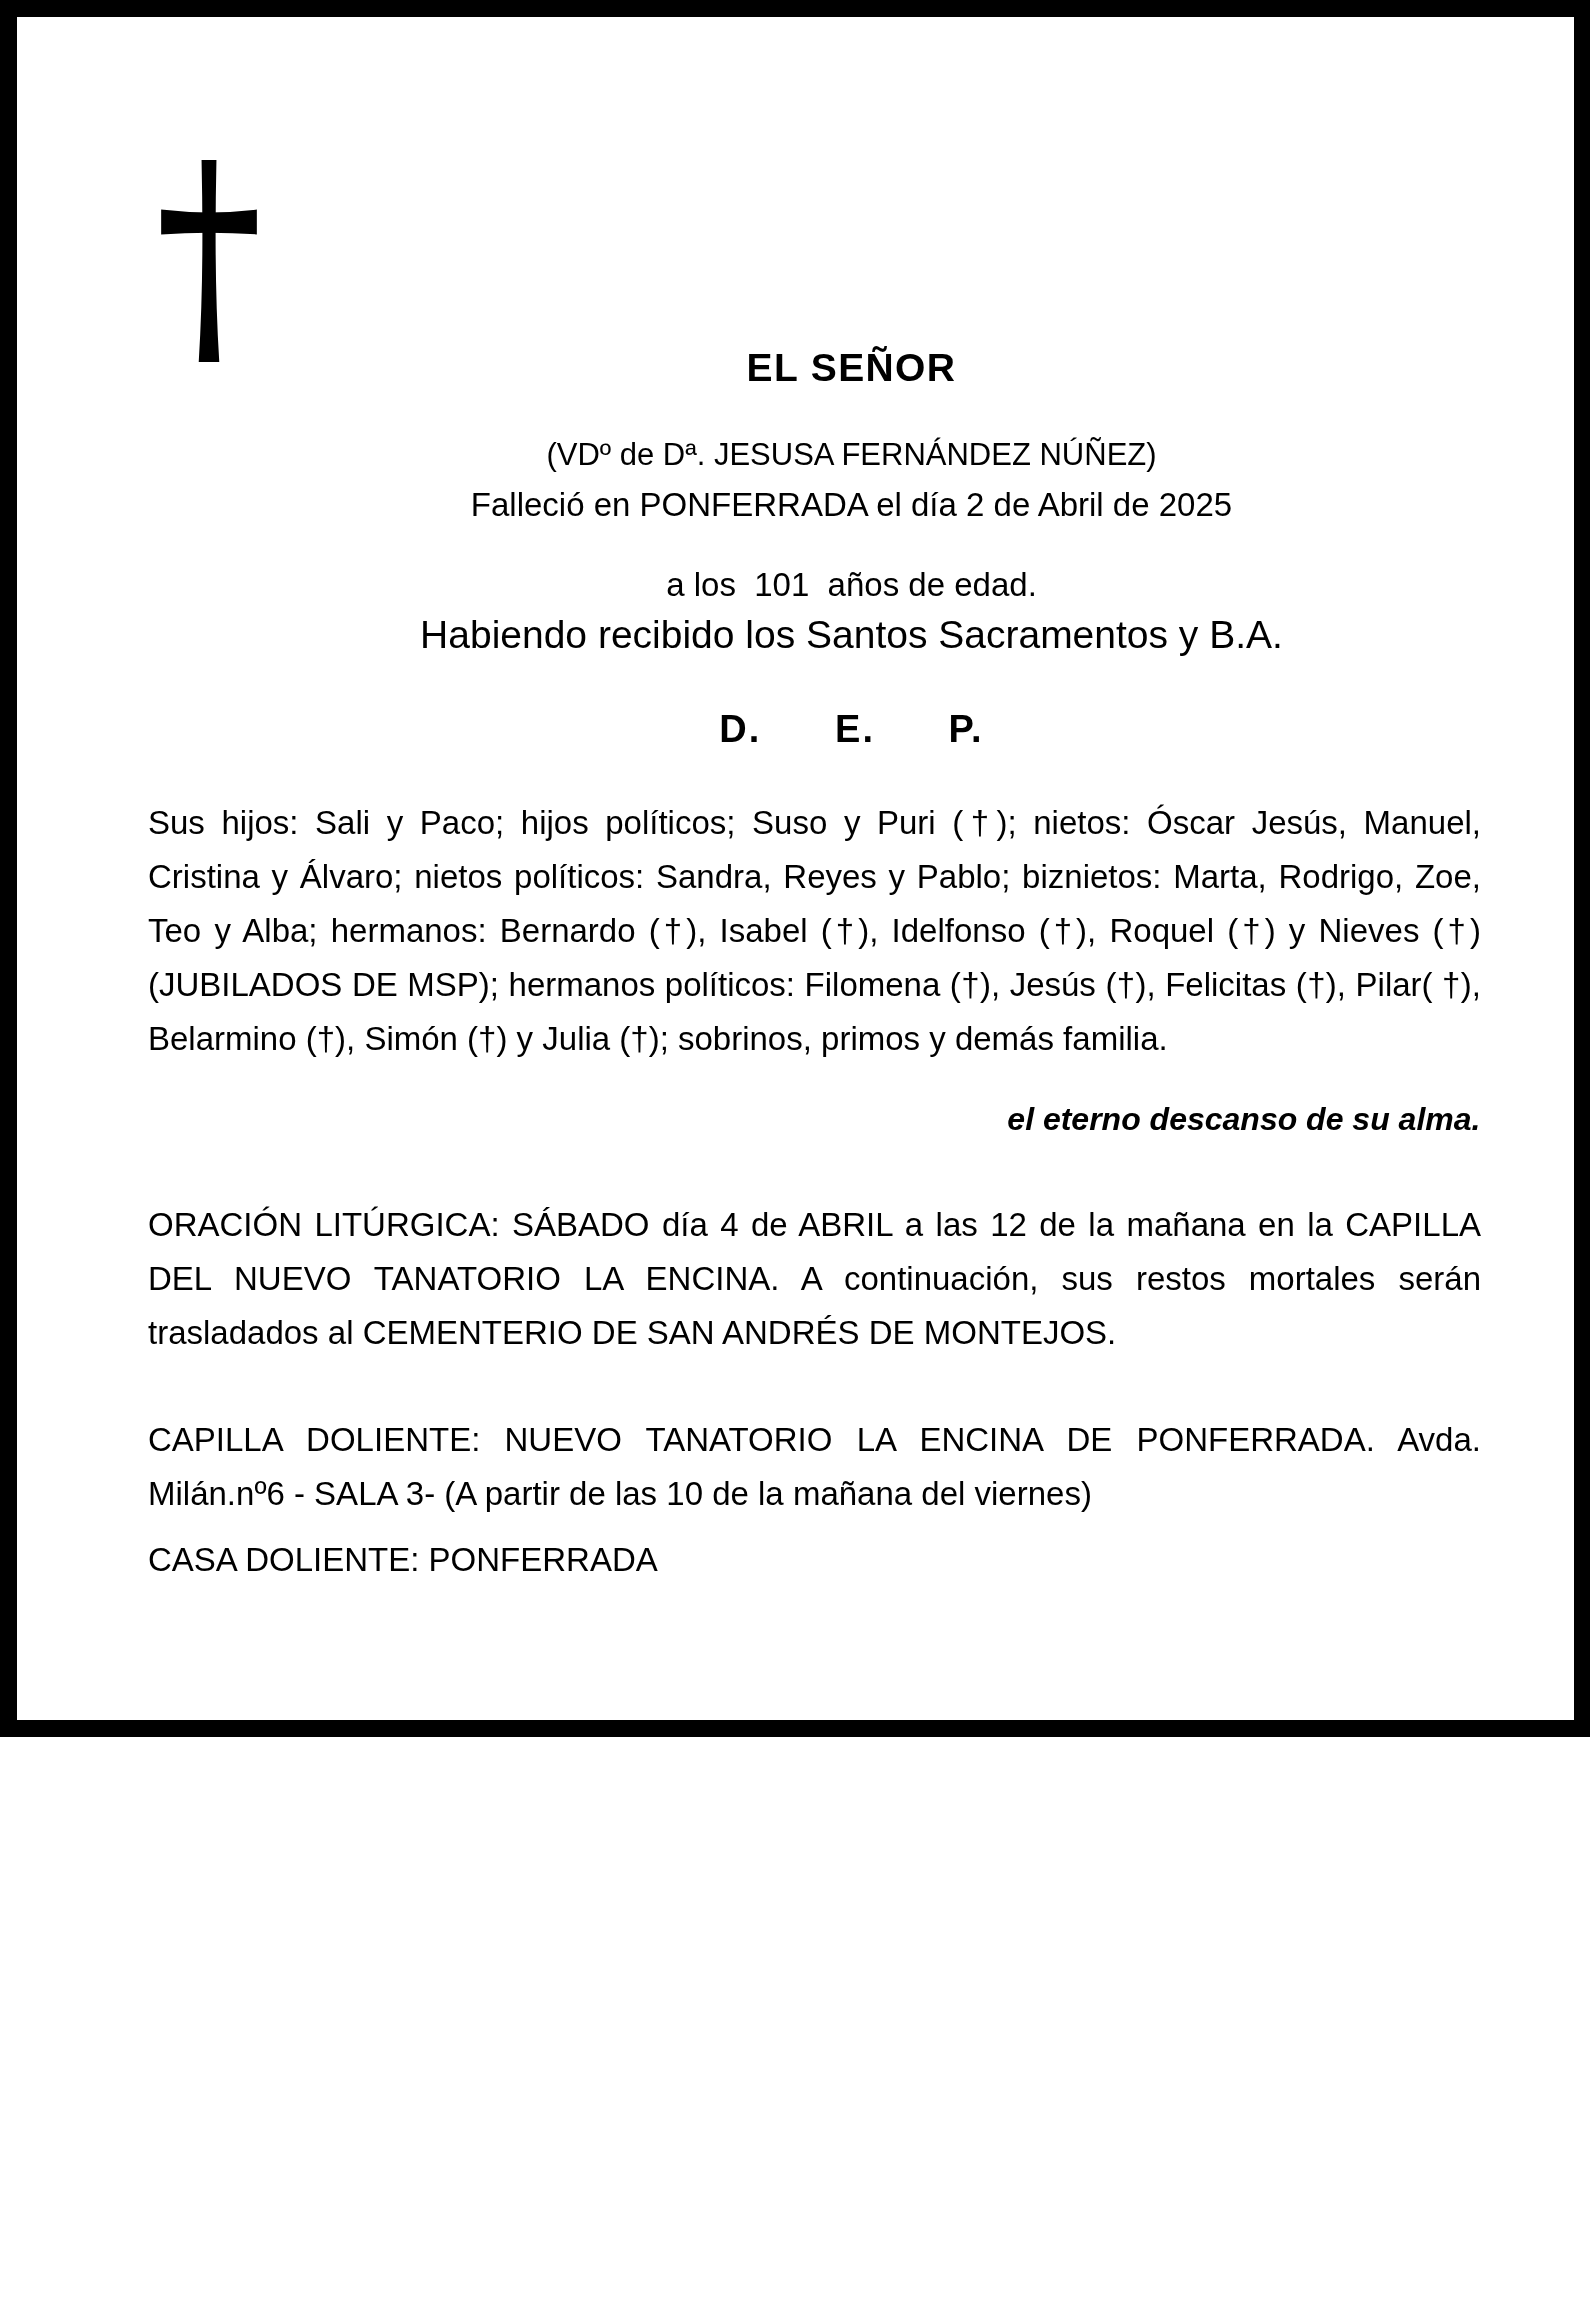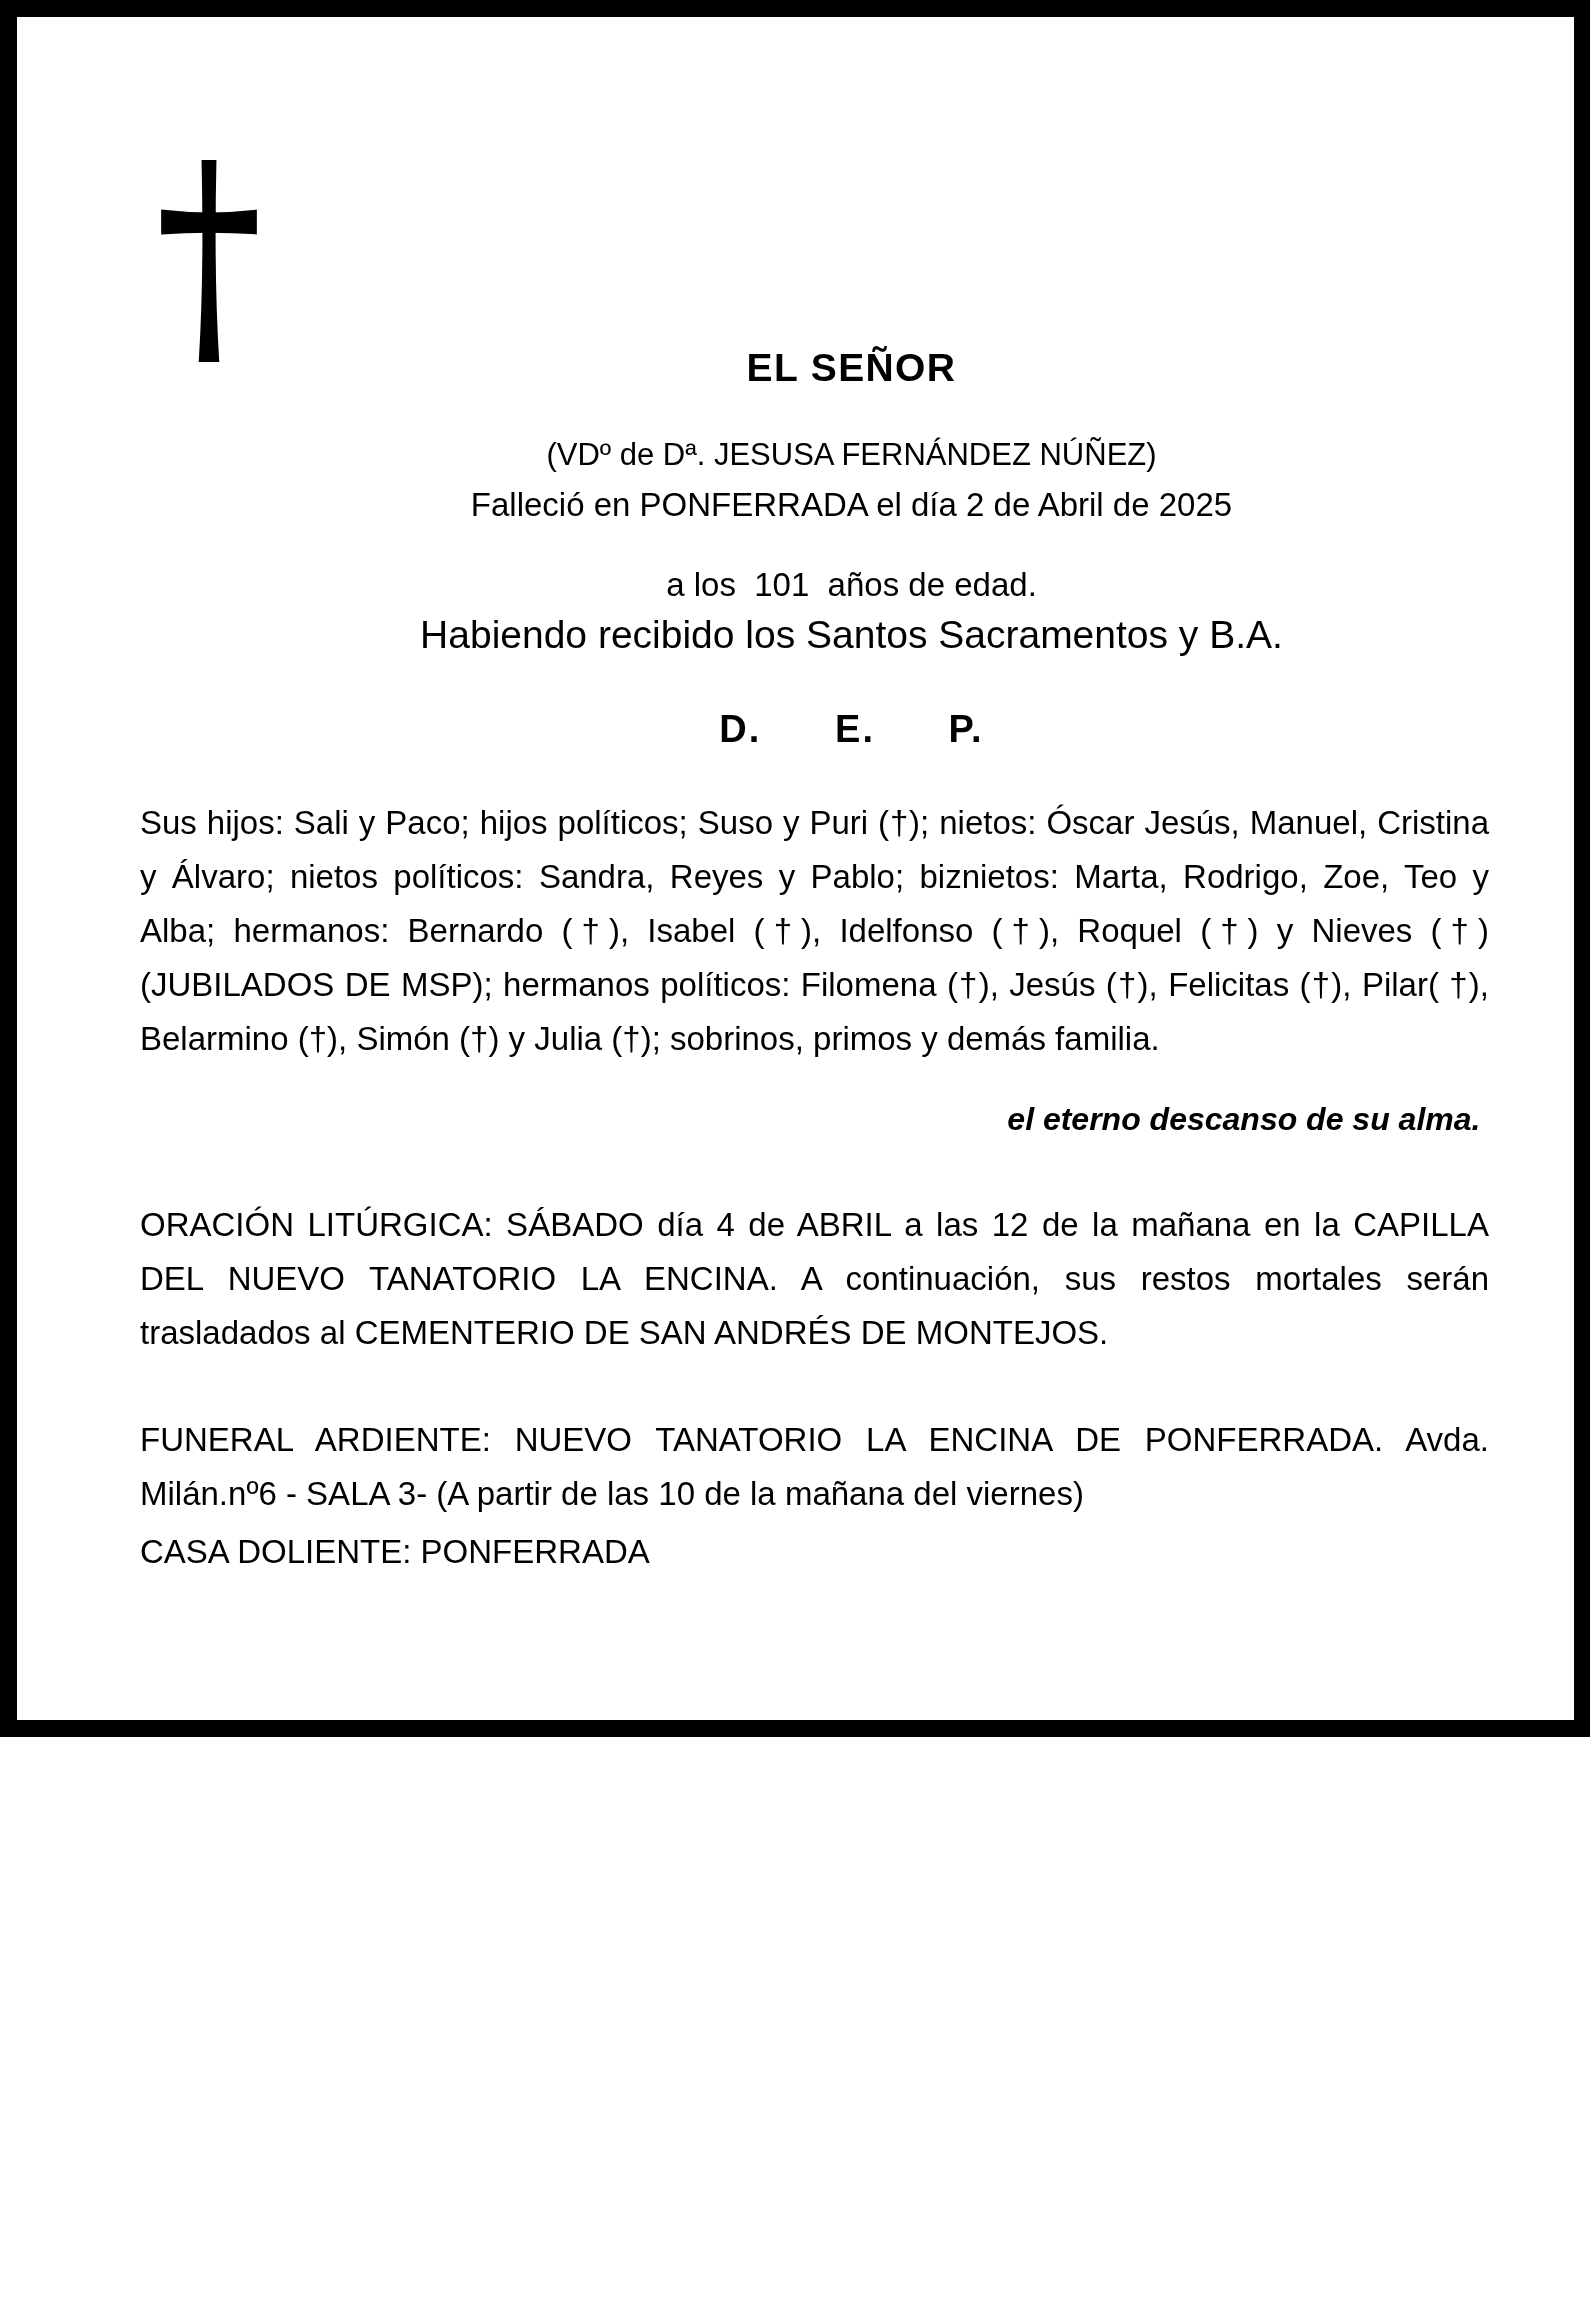--- a/index.html
+++ b/index.html
@@ -12,21 +12,21 @@
   .content{padding:0 81px 0 119px;}
   .b{font-weight:normal;}
   .center{text-align:center;margin-left:74px;}
   .salutation{margin-top:331px;font-size:39px;font-weight:bold;letter-spacing:1.4px;line-height:1;}
   .name{margin-top:56px;font-size:71px;font-weight:bold;line-height:1.32;}
   .vdo{margin-top:49px;font-size:31px;font-weight:bold;line-height:1.25;}
   .fallecio{margin-top:9.8px;font-size:33px;line-height:1.22;}
   .age{margin-top:40px;font-size:33px;line-height:1.22;}
   .sacr{margin-top:5.6px;font-size:39px;line-height:1.22;}
   .dep{margin-top:49px;font-size:38px;font-weight:bold;word-spacing:1.6em;letter-spacing:2.1px;line-height:1.2;}
-  .para{margin:4px;font-size:33px;line-height:54px;text-align:justify;hyphens:none;}
+  .para{margin:12px;font-size:33px;line-height:54px;text-align:justify;hyphens:none;}
   .family{margin-top:43px;}
   .prayer{margin-top:33px;font-size:32px;line-height:40px;font-weight:bold;font-style:italic;text-align:right;padding-right:12.6px;}
   .liturgy{margin-top:59px;}
   .funeral{margin-top:40px;}
   .wake{margin-top:53px;}
   .mourning{text-align:left;}
 </style>
 </head>
 <body>
 
@@ -54,19 +54,19 @@
 
     <p class="para family"><span>Sus hijos: Sali y Paco; hijos políticos; Suso y Puri (†); nietos: Óscar Jesús, Manuel, Cristina y Álvaro; nietos políticos: Sandra, Reyes y Pablo; biznietos: Marta, Rodrigo, Zoe, Teo y Alba; hermanos: Bernardo (†), Isabel (†), Idelfonso (†), Roquel (†) y Nieves (†) </span><span class="b">(JUBILADOS DE MSP)</span><span>; hermanos políticos: Filomena (†), Jesús (†), Felicitas (†), Pilar( †), Belarmino (†), Simón (†) y Julia (†); sobrinos, primos y demás familia.</span></p>
 
     <div class="prayer">
       <div>el eterno descanso de su alma.</div>
     </div>
 
     <p class="para liturgy"><span class="b">ORACIÓN LITÚRGICA: SÁBADO</span><span> día </span><span class="b">4</span><span> de </span><span class="b">ABRIL</span><span> a las </span><span class="b">12 de la mañana en la CAPILLA DEL NUEVO TANATORIO LA ENCINA.</span><span> A continuación, sus restos mortales serán trasladados al </span><span class="b">CEMENTERIO DE SAN ANDRÉS DE MONTEJOS.</span></p>
 
 
-    <p class="para wake"><span class="b">FUNERAL ARDIENTE</span><span>: </span><span class="b">NUEVO TANATORIO LA ENCINA DE PONFERRADA. Avda. Milán.nº6 - SALA 3-</span><span> (A partir de las 10 de la mañana del viernes)</span></p>
+    <p class="para wake"><span class="b">CAPILLA DOLIENTE</span><span>: </span><span class="b">NUEVO TANATORIO LA ENCINA DE PONFERRADA. Avda. Milán.nº6 - SALA 3-</span><span> (A partir de las 10 de la mañana del viernes)</span></p>
 
     <p class="para mourning"><span class="b">CASA DOLIENTE:</span><span> PONFERRADA</span></p>
 
   </div>
 </div>
 
 
 </body></html>

